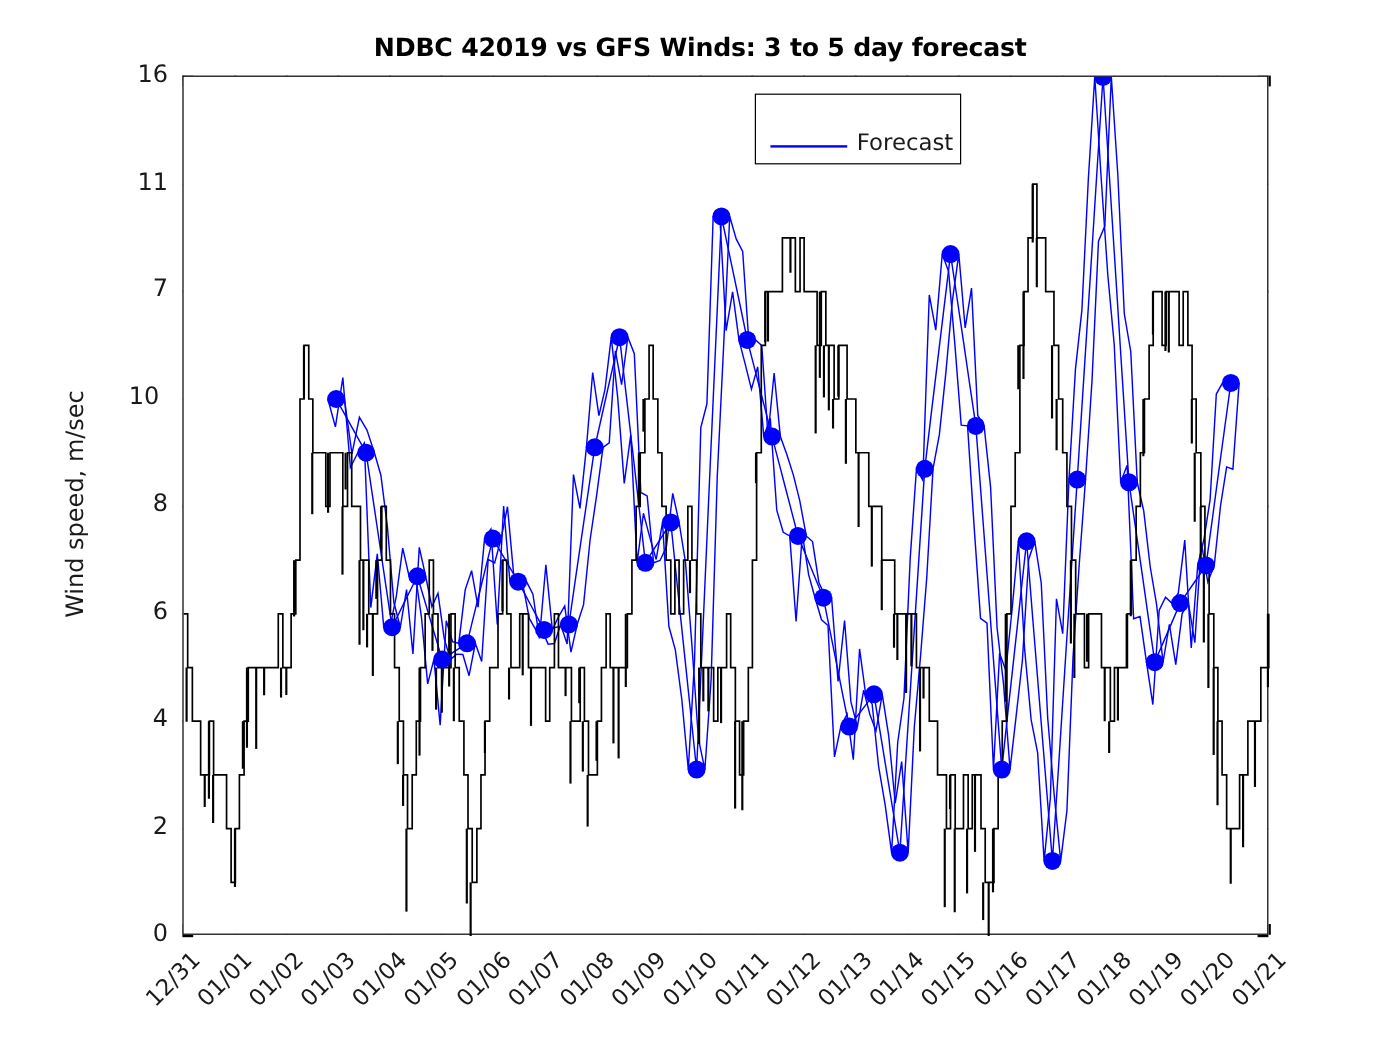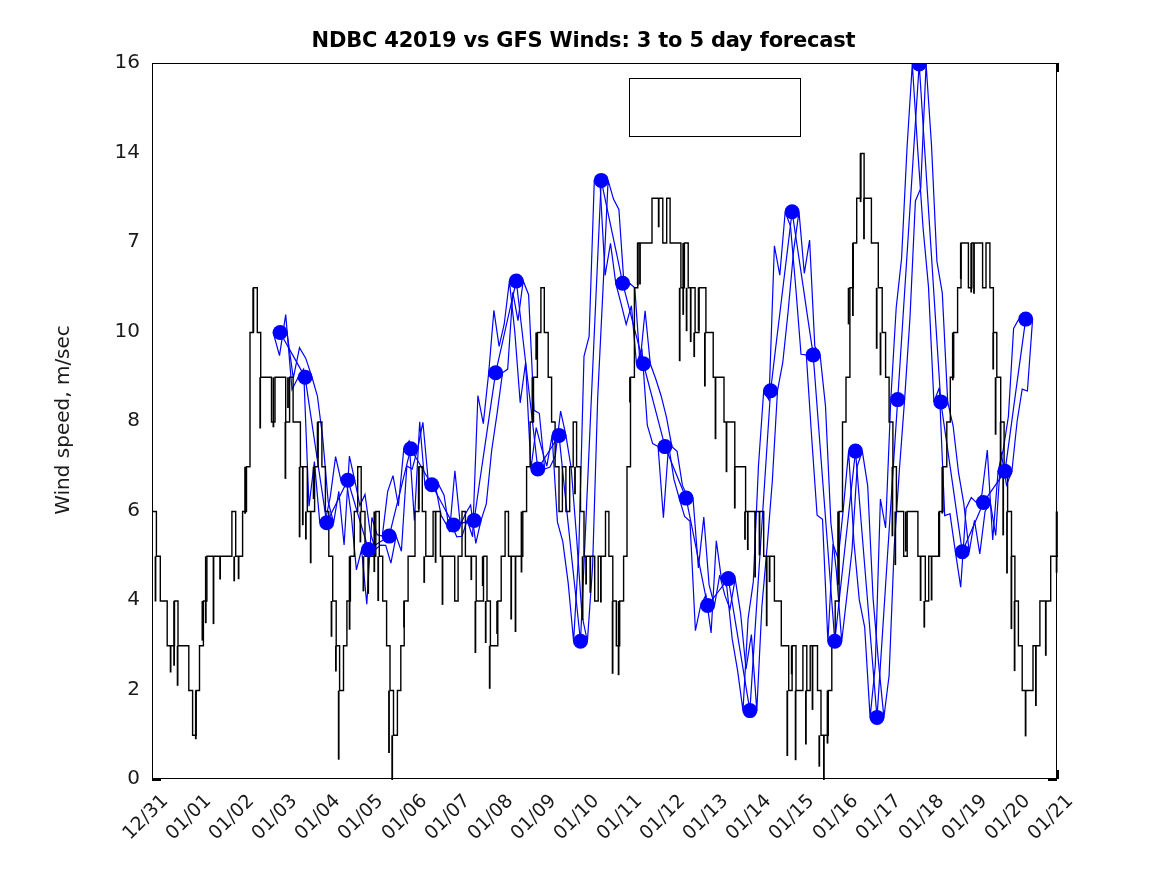--- a/index.html
+++ b/index.html
@@ -52,23 +52,23 @@
   <div id="chart-title">NDBC 42019 vs GFS Winds: 3 to 5 day forecast</div>
 
   <div id="ylabel">Wind speed, m/sec</div>
 
   <div id="yticks-container">
       <div class="ytick-label" style="left: 100px; top: 765px;">0</div>
       <div class="ytick-label" style="left: 100px; top: 675.5px;">2</div>
       <div class="ytick-label" style="left: 100px; top: 586px;">4</div>
       <div class="ytick-label" style="left: 100px; top: 496.5px;">6</div>
       <div class="ytick-label" style="left: 100px; top: 407px;">8</div>
-      <div class="ytick-label" style="left: 100px; top: 317.5px;">10</div>
+      <div class="ytick-label" style="left: 100px; top: 317.5px; text-align: center;">10</div>
       <div class="ytick-label" style="left: 100px; top: 228px;">7</div>
-      <div class="ytick-label" style="left: 100px; top: 138.5px;">14</div>
+      <div class="ytick-label" style="left: 100px; top: 138.5px;">11</div>
       <div class="ytick-label" style="left: 100px; top: 49px;">16</div>
     </div>
   <div id="ytickmarks-container">
       <div class="ytick-mark" style="top: 779px;"></div>
       <div class="ytick-mark-r" style="left: 1048px; top: 779px;"></div>
       <div class="ytick-mark" style="top: 689.5px;"></div>
       <div class="ytick-mark-r" style="left: 1048px; top: 689.5px;"></div>
       <div class="ytick-mark" style="top: 600px;"></div>
       <div class="ytick-mark-r" style="left: 1048px; top: 600px;"></div>
       <div class="ytick-mark" style="top: 510.5px;"></div>
@@ -315,15 +315,19 @@
           <circle cx="787.8" cy="337.9" r="7.5" fill="#0000ff"></circle>
           <circle cx="809.3" cy="487.8" r="7.5" fill="#0000ff"></circle>
           <circle cx="830.4" cy="438.6" r="7.5" fill="#0000ff"></circle>
           <circle cx="852.0" cy="407.2" r="7.5" fill="#0000ff"></circle>
           <circle cx="872.7" cy="255.1" r="7.5" fill="#0000ff"></circle>
         </g>
     </svg>
   </div>
 
   <div id="legend">
+    <div class="legend-row" style="top:30px;">
+      <div class="legend-line" style="background:#0000ff;"></div>
+      <div class="legend-text">Forecast</div>
+    </div>
   </div>
 
 </div>
 
 </body></html>

